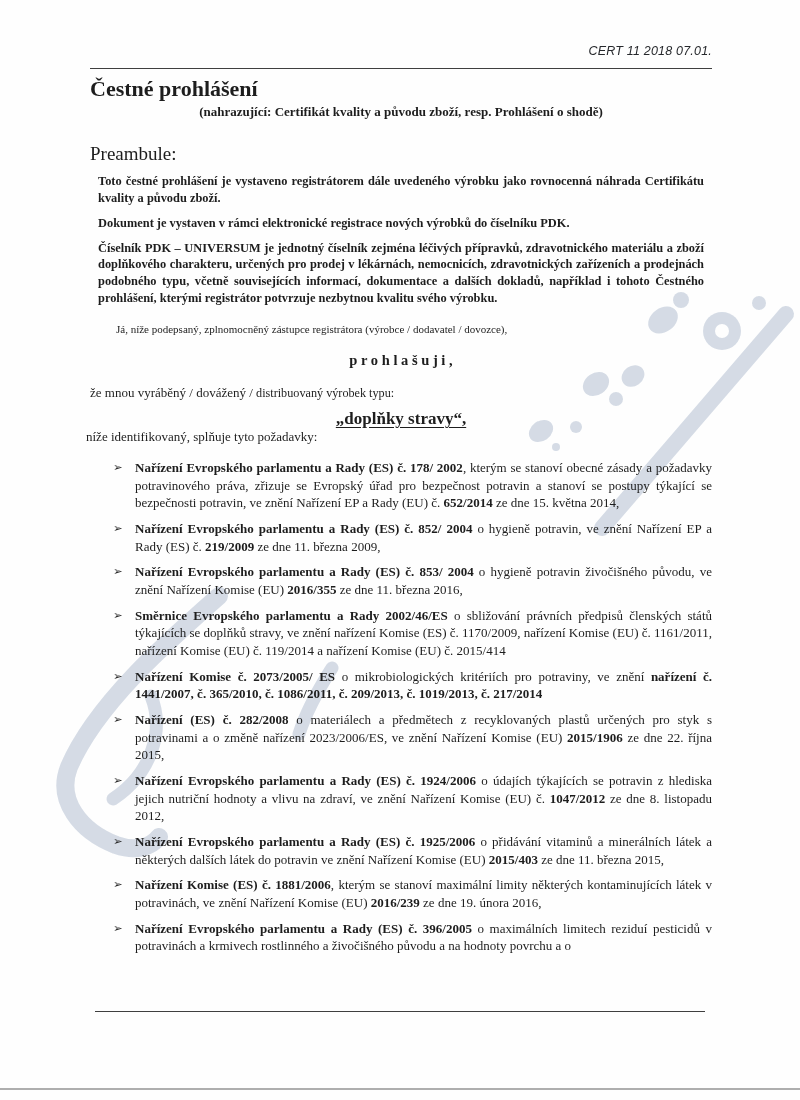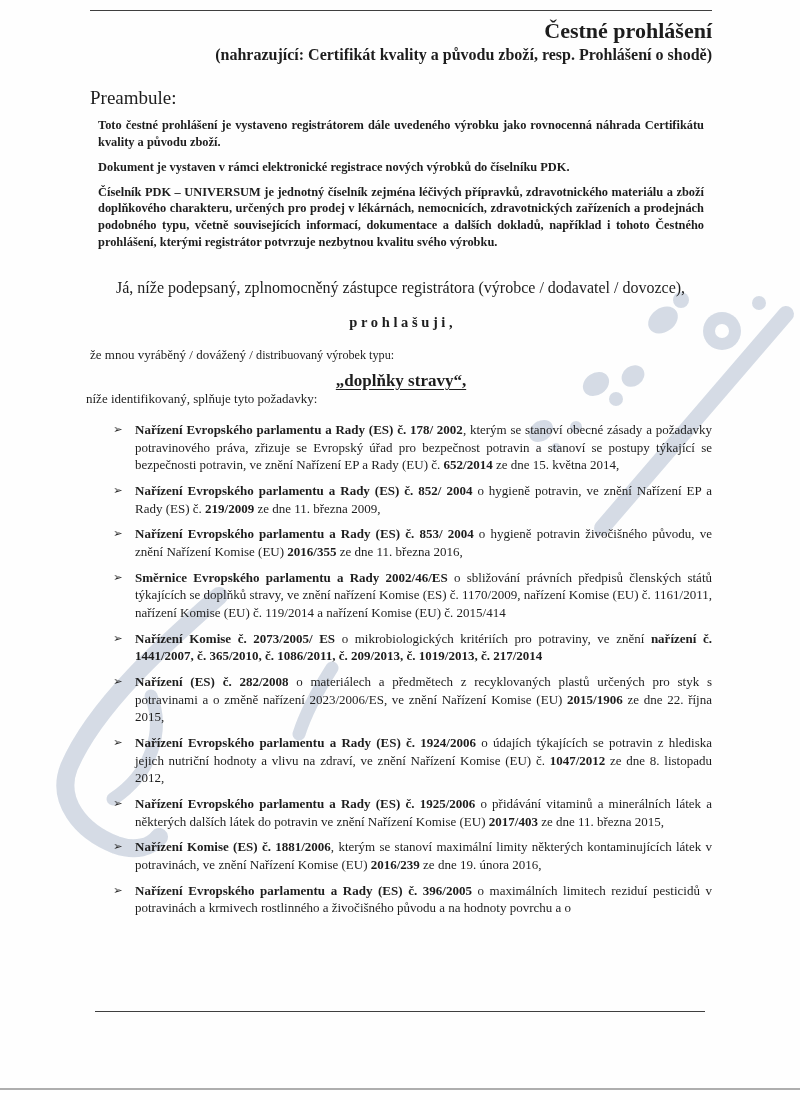--- a/index.html
+++ b/index.html
@@ -8,25 +8,25 @@
     background:#fefefe;color:#1d1d1d;
     font-family:"Liberation Serif",serif;
   }
   .watermark{position:absolute;left:0;top:0;z-index:0;filter:blur(.6px);}
   .page-content{position:absolute;left:90px;top:0;width:622px;z-index:1;}
   .doc-code{
     text-align:right;font-family:"Liberation Sans",sans-serif;font-style:italic;
     font-size:12.5px;margin-top:44px;color:#26282c;letter-spacing:.2px;
   }
   .top-rule{border:none;border-top:1.4px solid #3f3f3f;margin:10px 0 0 0;}
-  .title{text-align:right;font-size:22px;font-weight:bold;margin:7px 0 0 0;}
-  .subtitle{text-align:right;font-weight:bold;font-size:16px;margin-top:2px;}
+  .title{text-align:left;font-size:22px;font-weight:bold;margin:7px 0 0 0;}
+  .subtitle{text-align:center;font-weight:bold;font-size:13px;margin-top:2px;}
   .preamble-heading{font-size:19px;font-weight:normal;margin:23px 0 3px 0;}
   .preamble p{font-weight:bold;font-size:12.4px;line-height:1.36;margin:8px;text-align:justify;}
-  .intro{font-size:16px;margin-top:28px;text-indent:26px;}
+  .intro{font-size:11px;margin-top:16px;text-indent:26px;}
   .verb{text-align:center;font-weight:bold;font-size:14.5px;margin-top:17px;}
   .product-line{font-size:13px;margin-top:16px;}
   .product-type{text-align:center;font-weight:bold;font-size:17px;margin-top:8px;}
   .product-type span{text-decoration:underline;text-underline-offset:3px;}
   .req-intro{font-size:13px;margin-left:-4px;}
   .requirements{list-style:none;margin:14px 0 0 0;padding:0;}
   .req-item{position:relative;padding-left:45px;margin-bottom:8px;}
   .bullet{
     position:absolute;left:23px;top:1px;font-size:11.5px;color:#2a2a2a;
     font-family:"DejaVu Sans",sans-serif;
@@ -60,20 +60,21 @@
     <circle cx="576" cy="427" r="6"></circle>
     <circle cx="556" cy="447" r="4"></circle>
     <path d="M332 668 C318 690 306 712 299 734" stroke="#ccd4e0" stroke-width="13" stroke-linecap="round" fill="none"></path>
     <path d="M219 596 C168 641 96 704 69 767 C56 800 80 831 116 845 C136 852 151 847 159 837" stroke="#ccd4e0" stroke-width="18" stroke-linecap="round" fill="none"></path>
     <path d="M151 696 C165 731 151 774 113 799" stroke="#ccd4e0" stroke-width="13" stroke-linecap="round" fill="none"></path>
   </g>
 </svg>
 
 <div class="page-content">
 
+  <div class="doc-code">CERT 11 2018 07.01.</div>
   <hr class="top-rule">
 
   <div class="title">Čestné prohlášení</div>
   <div class="subtitle">(nahrazující: Certifikát kvality a původu zboží, resp. Prohlášení o shodě)</div>
 
   <div class="preamble-heading">Preambule:</div>
   <div class="preamble">
     <p>Toto čestné prohlášení je vystaveno registrátorem dále uvedeného výrobku jako rovnocenná náhrada Certifikátu kvality a původu zboží.</p>
     <p>Dokument je vystaven v rámci elektronické registrace nových výrobků do číselníku PDK.</p>
     <p>Číselník PDK – UNIVERSUM je jednotný číselník zejména léčivých přípravků, zdravotnického materiálu a zboží doplňkového charakteru, určených pro prodej v lékárnách, nemocnicích, zdravotnických zařízeních a prodejnách podobného typu, včetně souvisejících informací, dokumentace a dalších dokladů, například i tohoto Čestného prohlášení, kterými registrátor potvrzuje nezbytnou kvalitu svého výrobku.</p>
@@ -109,21 +110,21 @@
       <li class="req-item">
         <span class="bullet">➢</span>
         <div class="req-text"><span class="b">Nařízení (ES) č. 282/2008</span><span> o materiálech a předmětech z recyklovaných plastů určených pro styk s potravinami a o změně nařízení 2023/2006/ES, ve znění Nařízení Komise (EU) </span><span class="b">2015/1906</span><span> ze dne 22. října 2015,</span></div>
       </li>
       <li class="req-item">
         <span class="bullet">➢</span>
         <div class="req-text"><span class="b">Nařízení Evropského parlamentu a Rady (ES) č. 1924/2006</span><span> o údajích týkajících se potravin z hlediska jejich nutriční hodnoty a vlivu na zdraví, ve znění Nařízení Komise (EU) č. </span><span class="b">1047/2012</span><span> ze dne 8. listopadu 2012,</span></div>
       </li>
       <li class="req-item">
         <span class="bullet">➢</span>
-        <div class="req-text"><span class="b">Nařízení Evropského parlamentu a Rady (ES) č. 1925/2006</span><span>  o přidávání vitaminů a minerálních látek a některých dalších látek do potravin ve znění Nařízení Komise (EU) </span><span class="b">2017/403</span><span> ze dne 11. března 2015,</span></div>
+        <div class="req-text"><span class="b">Nařízení Evropského parlamentu a Rady (ES) č. 1925/2006</span><span>  o přidávání vitaminů a minerálních látek a některých dalších látek do potravin ve znění Nařízení Komise (EU) </span><span class="b">2015/403</span><span> ze dne 11. března 2015,</span></div>
       </li>
       <li class="req-item">
         <span class="bullet">➢</span>
         <div class="req-text"><span class="b">Nařízení Komise (ES) č. 1881/2006</span><span>, kterým se stanoví maximální limity některých kontaminujících látek v potravinách, ve znění Nařízení Komise (EU) </span><span class="b">2016/239</span><span> ze dne 19. února 2016,</span></div>
       </li>
       <li class="req-item">
         <span class="bullet">➢</span>
         <div class="req-text"><span class="b">Nařízení Evropského parlamentu a Rady (ES) č. 396/2005</span><span> o maximálních limitech reziduí pesticidů v potravinách a krmivech rostlinného a živočišného původu a na hodnoty povrchu a o</span></div>
       </li>
     </ul>

